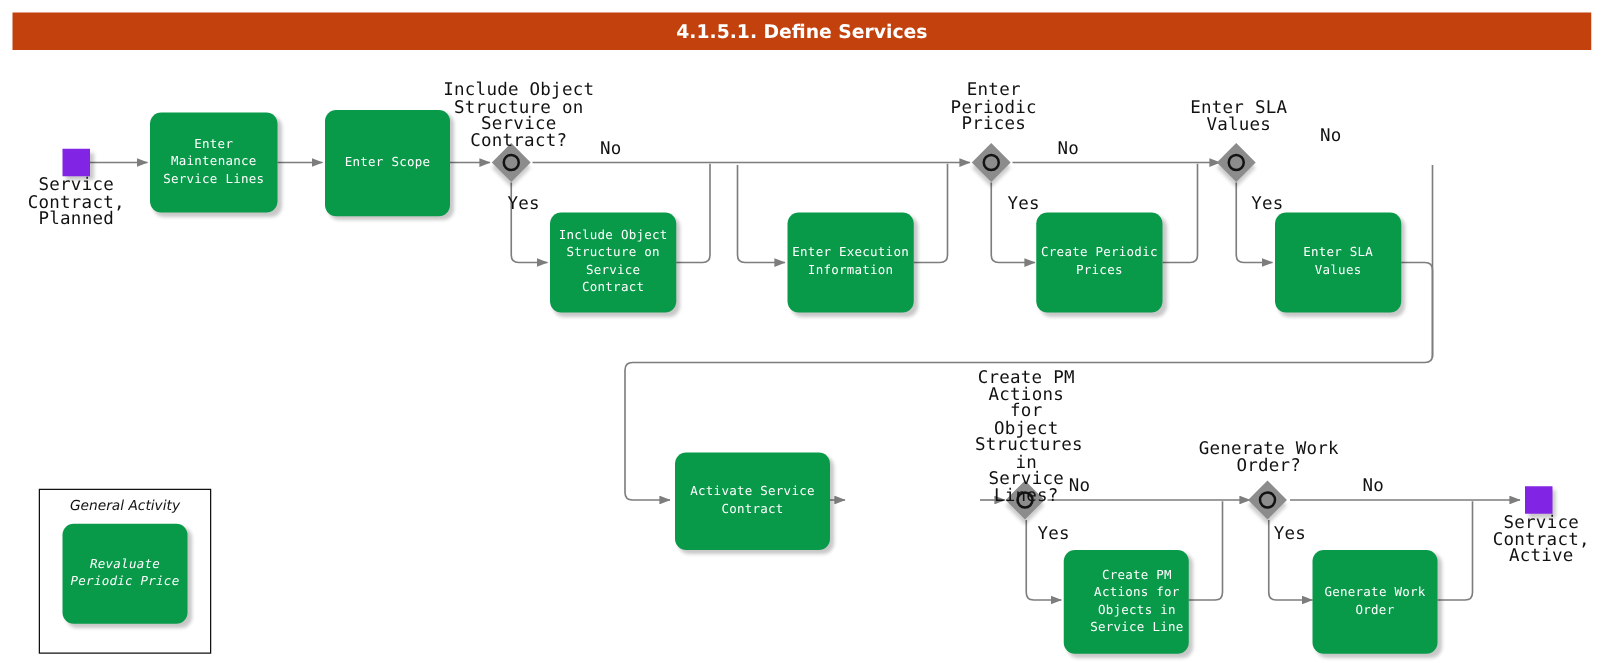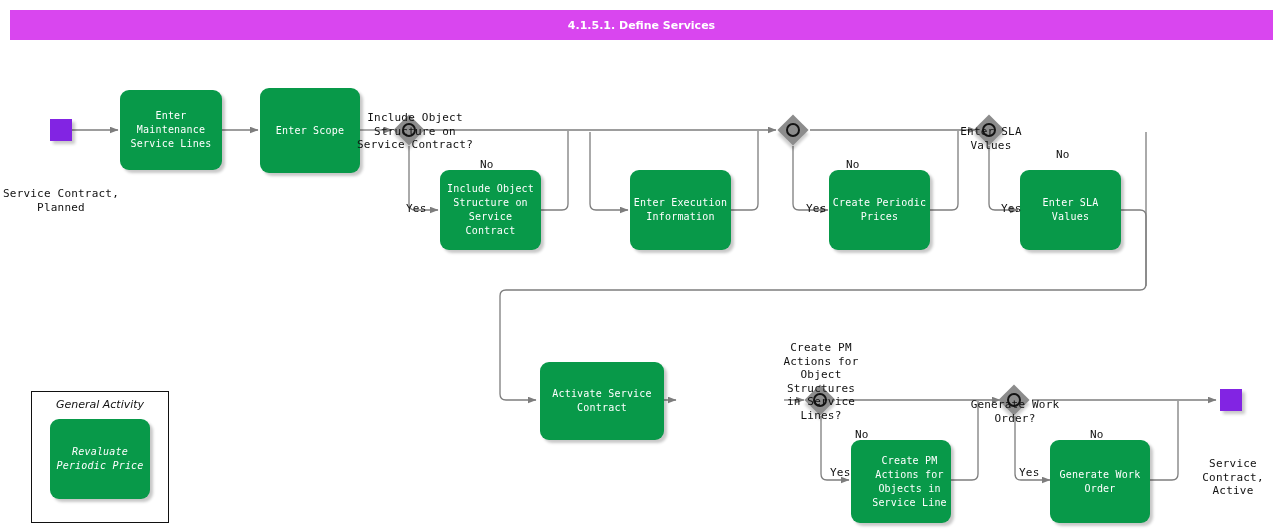--- a/index.html
+++ b/index.html
@@ -18,25 +18,25 @@
     background: #ffffff;
     overflow: hidden;
   }
   
   #title-bar {
     position: absolute;
     left: 10px;
     top: 10px;
     width: 1263px;
     height: 30px;
-    background: #d946ef;
+    background: #c2410c;
     color: #ffffff;
     font-family: "DejaVu Sans", "Liberation Sans", sans-serif;
     font-weight: bold;
-    font-size: 11px;
+    font-size: 15px;
     display: flex;
     align-items: center;
     justify-content: center;
     letter-spacing: 0px;
   }
   
   #wires {
     position: absolute;
     left: 0; top: 0;
     width: 1283px;
@@ -88,27 +88,26 @@
     position: absolute;
     width: 22px;
     height: 22px;
     background: #8224e3;
     box-shadow: 3px 3px 3px rgba(0,0,0,0.22);
   }
   
   .label {
     position: absolute;
     font-family: "DejaVu Sans Mono", "Liberation Mono", monospace;
-    font-size: 11px;
+    font-size: 14px;
     line-height: 13.5px;
     color: #111111;
     text-align: center;
     white-space: pre-line;
     letter-spacing: 0.2px;
-    margin-top: 45px;
   }
   .label.left { text-align: left; }
   
   #legend {
     position: absolute;
     left: 31px;
     top: 391px;
     width: 138px;
     height: 132px;
     border: 1.5px solid #111111;
@@ -242,20 +241,23 @@
   <div class="label" style="left:344px; top:66px; width:142px;">Include Object
 Structure on
 Service Contract?</div>
   <div class="label left" style="left:480px; top:113px; width:30px;">No</div>
   <div class="label left" style="left:406px; top:157px; width:30px;">Yes</div>
 
   <div class="gateway" style="left:779px; top:116px;">
     <div class="dia"></div>
     <div class="circ"></div>
   </div>
+  <div class="label" style="left:753px; top:66px; width:84px;">Enter
+Periodic
+Prices</div>
   <div class="label left" style="left:846px; top:113px; width:30px;">No</div>
   <div class="label left" style="left:806px; top:157px; width:30px;">Yes</div>
 
   <div class="gateway" style="left:975px; top:116px;">
     <div class="dia"></div>
     <div class="circ"></div>
   </div>
   <div class="label" style="left:942px; top:80px; width:98px;">Enter SLA
 Values</div>
   <div class="label left" style="left:1056px; top:103px; width:30px;">No</div>

